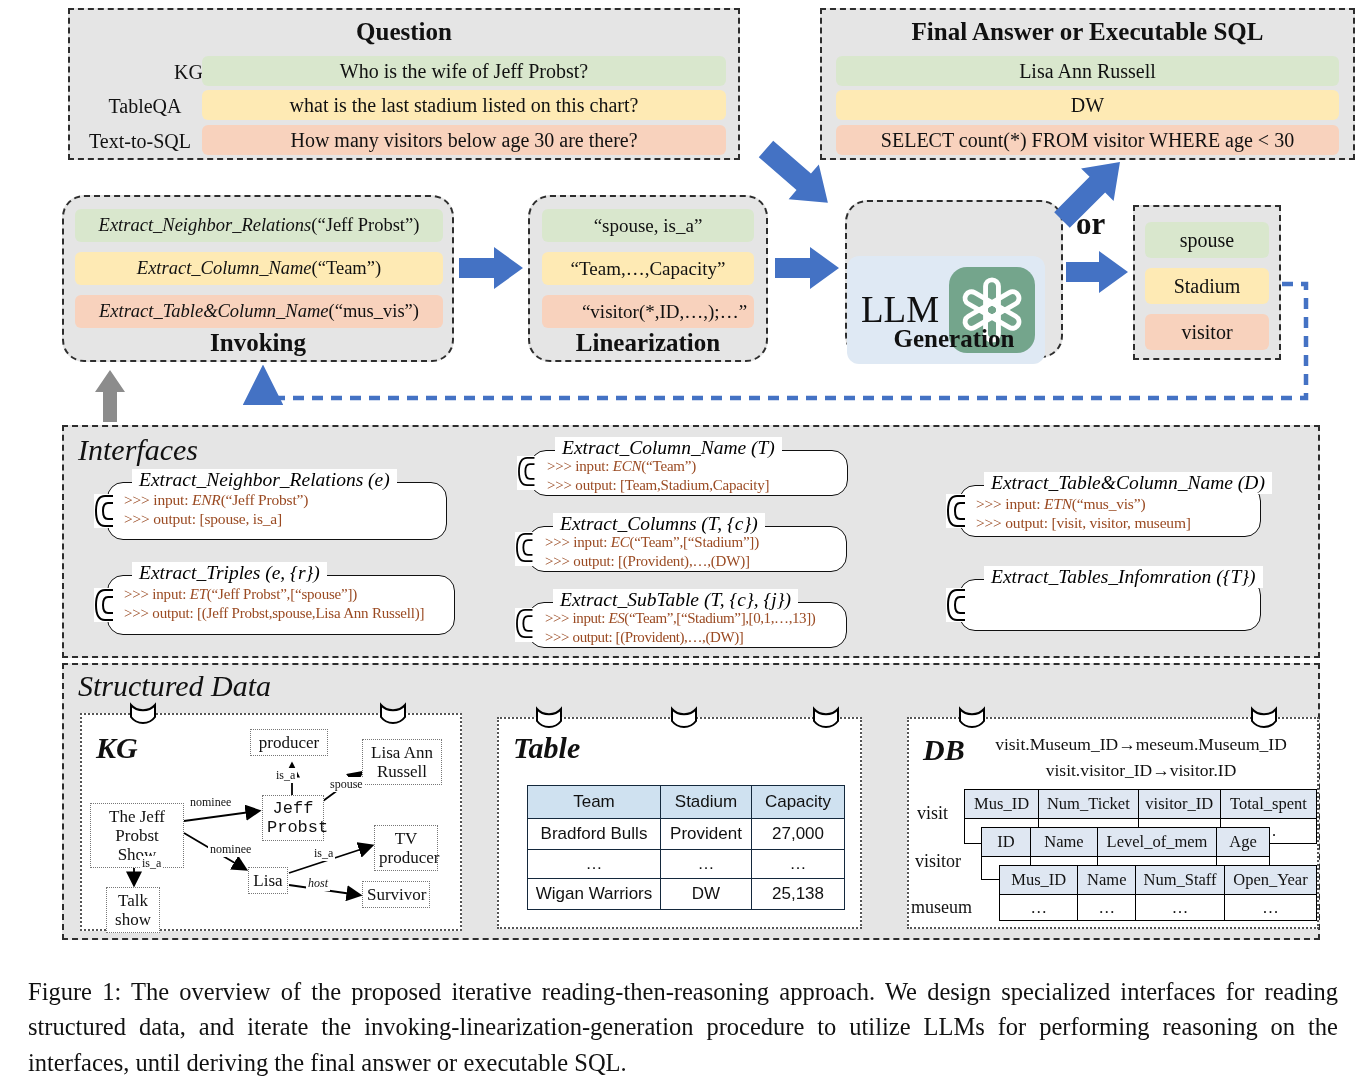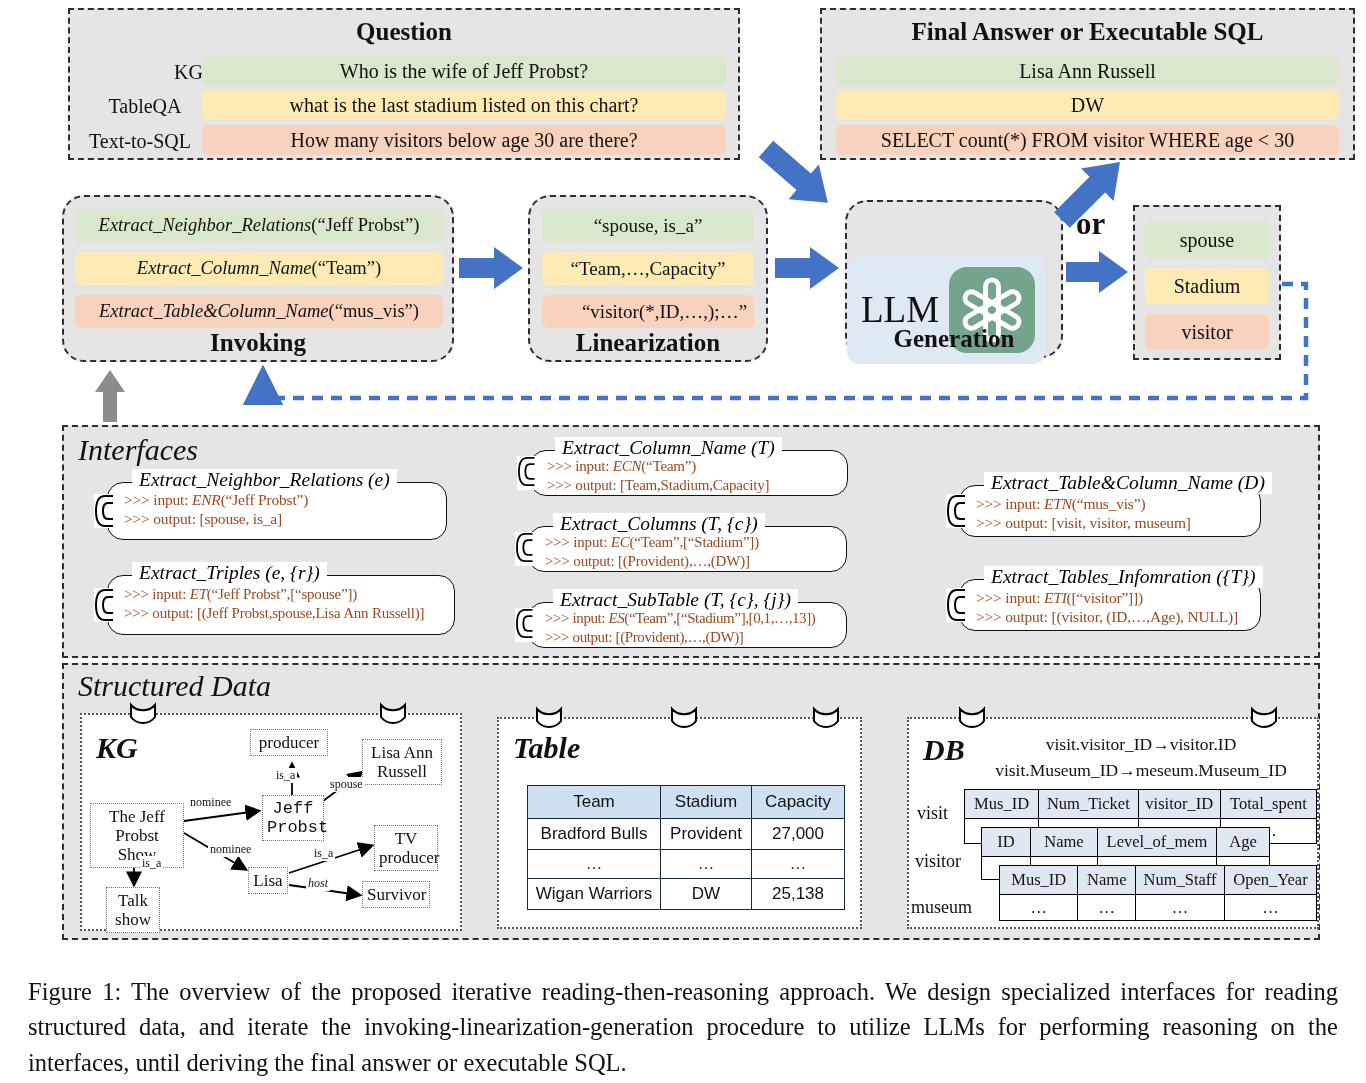--- a/index.html
+++ b/index.html
@@ -171,24 +171,20 @@
           <div>&gt;&gt;&gt; output: [visit, visitor, museum]</div>
         </div>
     </div>
 
     <div class="iface" style="left:895px;top:152px;width:302px;height:52px;">
       <span class="socket"><svg viewBox="0 0 26 34" width="26" height="34">
             <path d="M19 2 H11 C4 2 2 9 2 17 C2 25 4 32 11 32 H19" fill="#fff" stroke="#000" stroke-width="2"></path>
             <path d="M19 9 H14 C10 9 9 12.5 9 17 C9 21.5 10 25 14 25 H19" fill="#fff" stroke="#000" stroke-width="2"></path>
           </svg></span>
       <span class="ititle">Extract_Tables_Infomration ({T})</span>
-      <div class="lines" style="top:8px;font-size:15.5px;">
-          <div><span>&gt;&gt;&gt; input: </span><i>ETI</i><span>([“visitor”]])</span></div>
-          <div>&gt;&gt;&gt; output: [(visitor, (ID,…,Age), NULL)]</div>
-        </div>
     </div>
   </div>
 
   <div class="dash" style="left:62px;top:663px;width:1258px;height:277px;">
     <div class="sectitle" style="left:14px;top:4px;">Structured Data</div>
 
     <div class="dotcard" style="left:16px;top:48px;width:382px;height:218px;">
       <span class="cup" style="left:46px;"><svg viewBox="0 0 30 26" width="30" height="26">
             <path d="M3 3 C9 10 21 10 27 3 L27 15 C21 23 9 23 3 15 Z" fill="#fff" stroke="#000" stroke-width="2"></path>
           </svg></span>
@@ -266,22 +262,22 @@
 
     <div class="dotcard" style="left:843px;top:52px;width:412px;height:212px;">
       <span class="cup" style="left:48px;"><svg viewBox="0 0 30 26" width="30" height="26">
             <path d="M3 3 C9 10 21 10 27 3 L27 15 C21 23 9 23 3 15 Z" fill="#fff" stroke="#000" stroke-width="2"></path>
           </svg></span>
       <span class="cup" style="left:340px;"><svg viewBox="0 0 30 26" width="30" height="26">
             <path d="M3 3 C9 10 21 10 27 3 L27 15 C21 23 9 23 3 15 Z" fill="#fff" stroke="#000" stroke-width="2"></path>
           </svg></span>
       <div class="cardtitle" style="left:14px;top:14px;">DB</div>
       <div class="abs" style="left:62px;top:12px;width:340px;text-align:center;font-size:17.5px;line-height:1.5;">
+        <div>visit.Museum_ID→meseum.Museum_ID</div>
         <div>visit.visitor_ID→visitor.ID</div>
-        <div>visit.Museum_ID→meseum.Museum_ID</div>
       </div>
       <div class="abs" style="left:8px;top:84px;font-size:18px;">visit</div>
       <div class="abs" style="left:6px;top:132px;font-size:18px;">visitor</div>
       <div class="abs" style="left:2px;top:178px;font-size:18px;">museum</div>
       <table class="dbtab" style="left:55px;top:70px;z-index:1;border-collapse:collapse;">
         <tbody>
             <tr>
           <th style="width:70px;">Mus_ID</th>
           <th style="width:94px;">Num_Ticket</th>
           <th style="width:76px;">visitor_ID</th>

